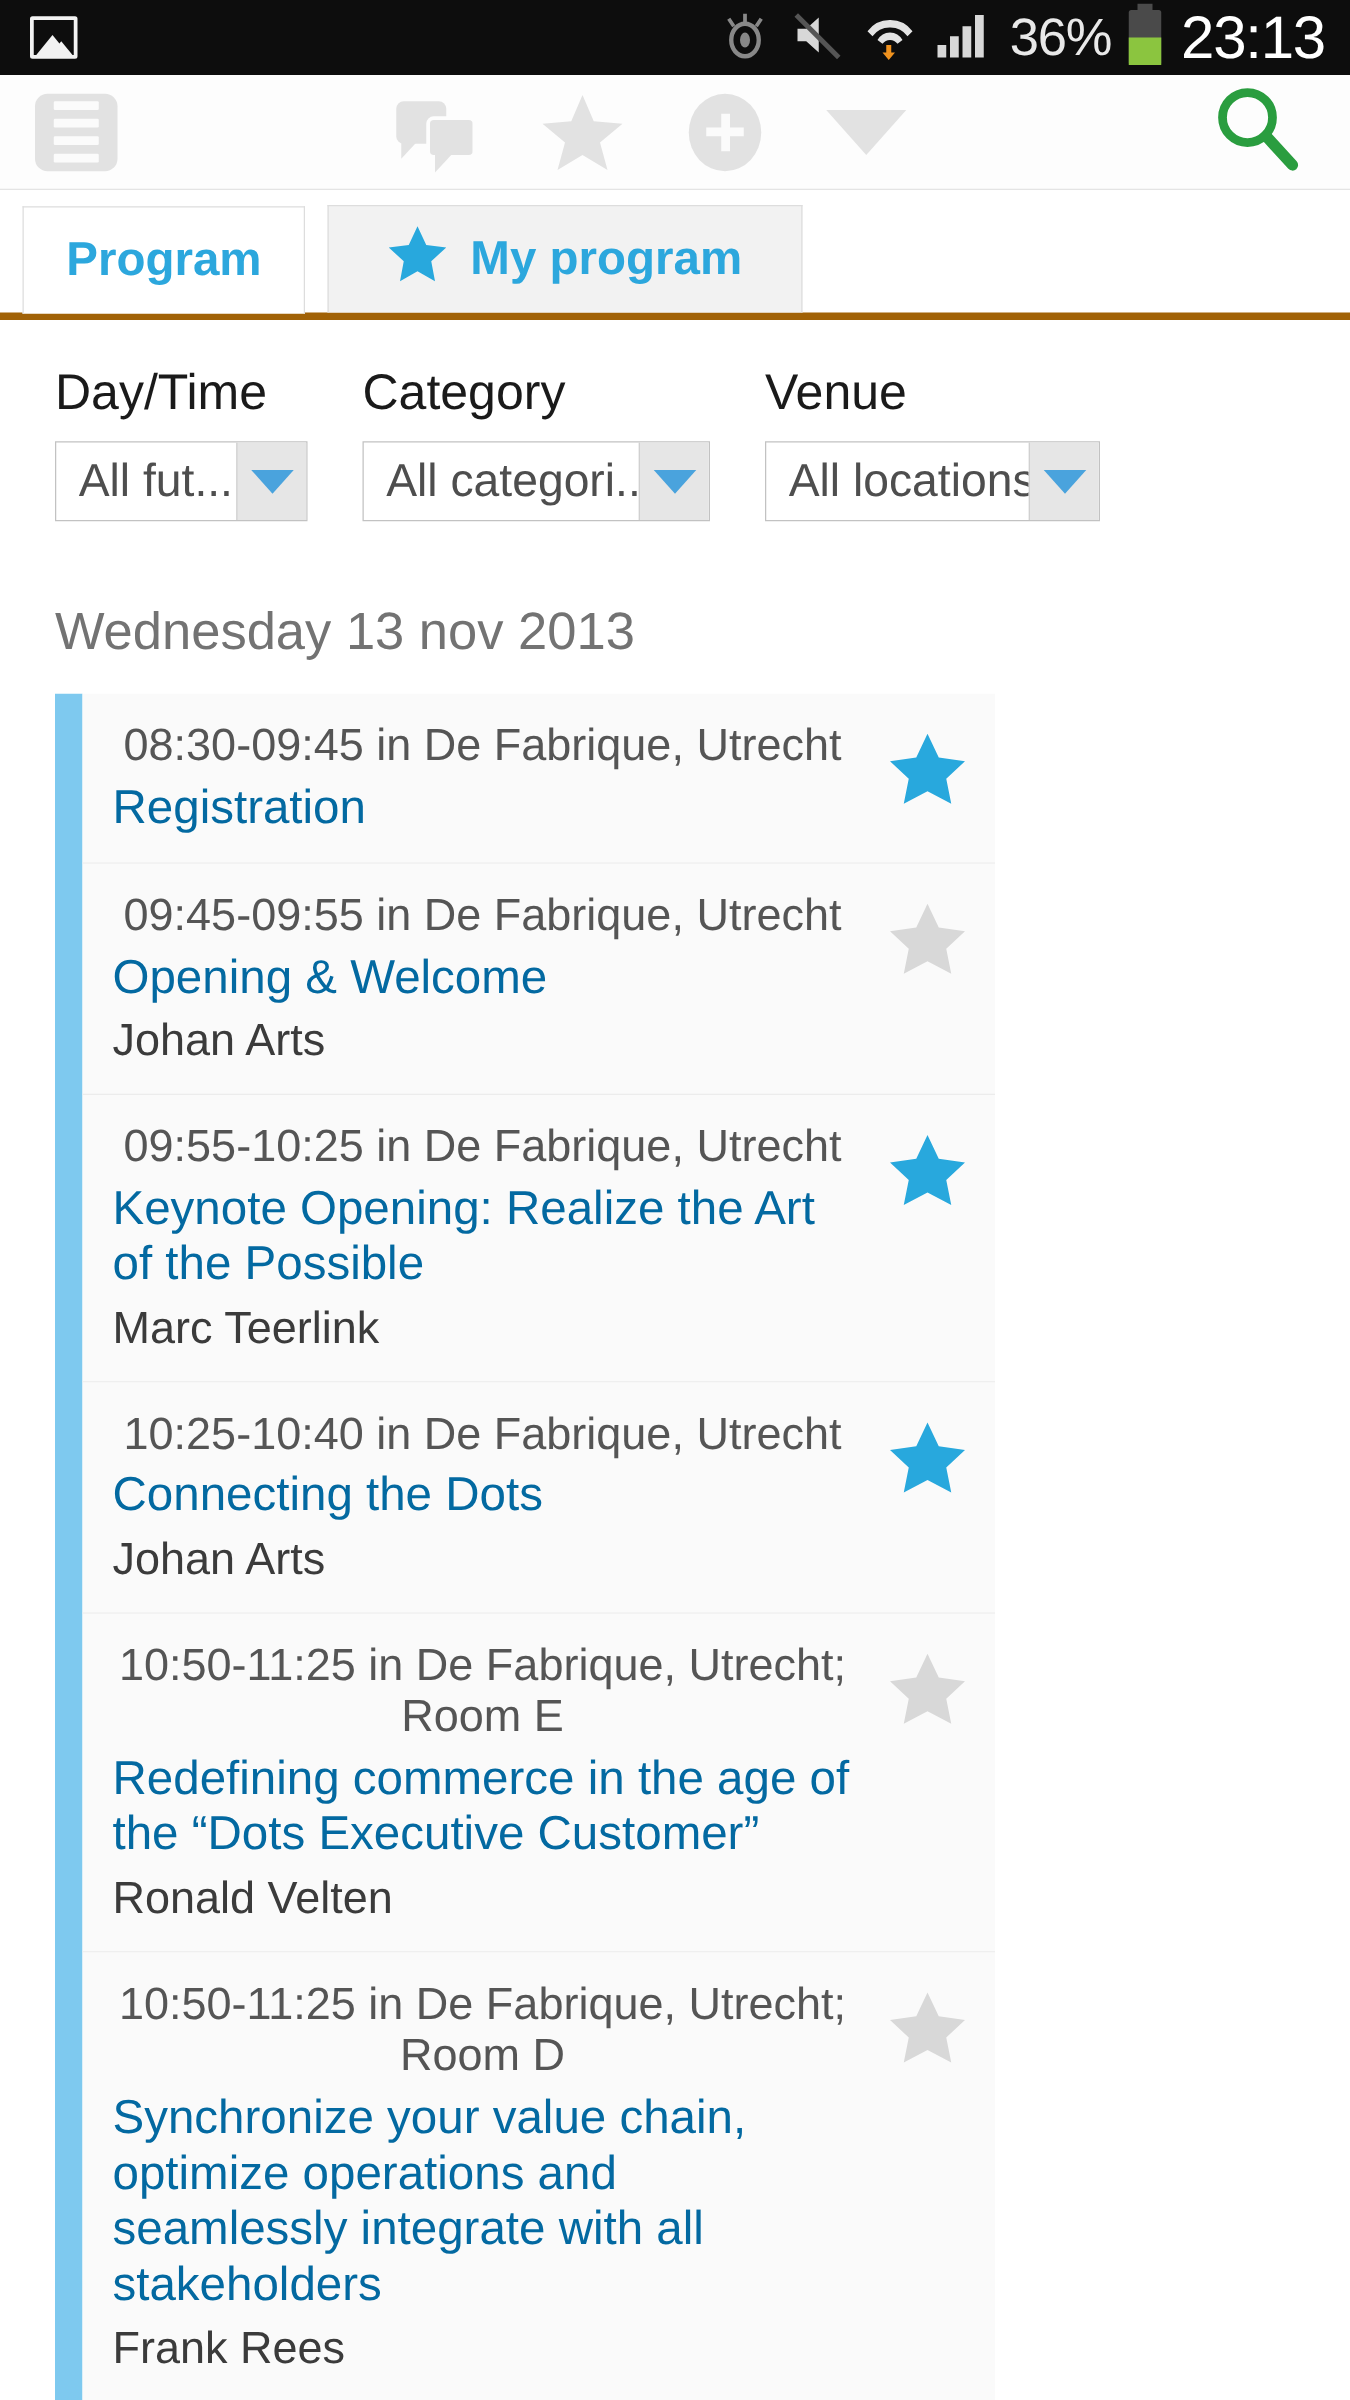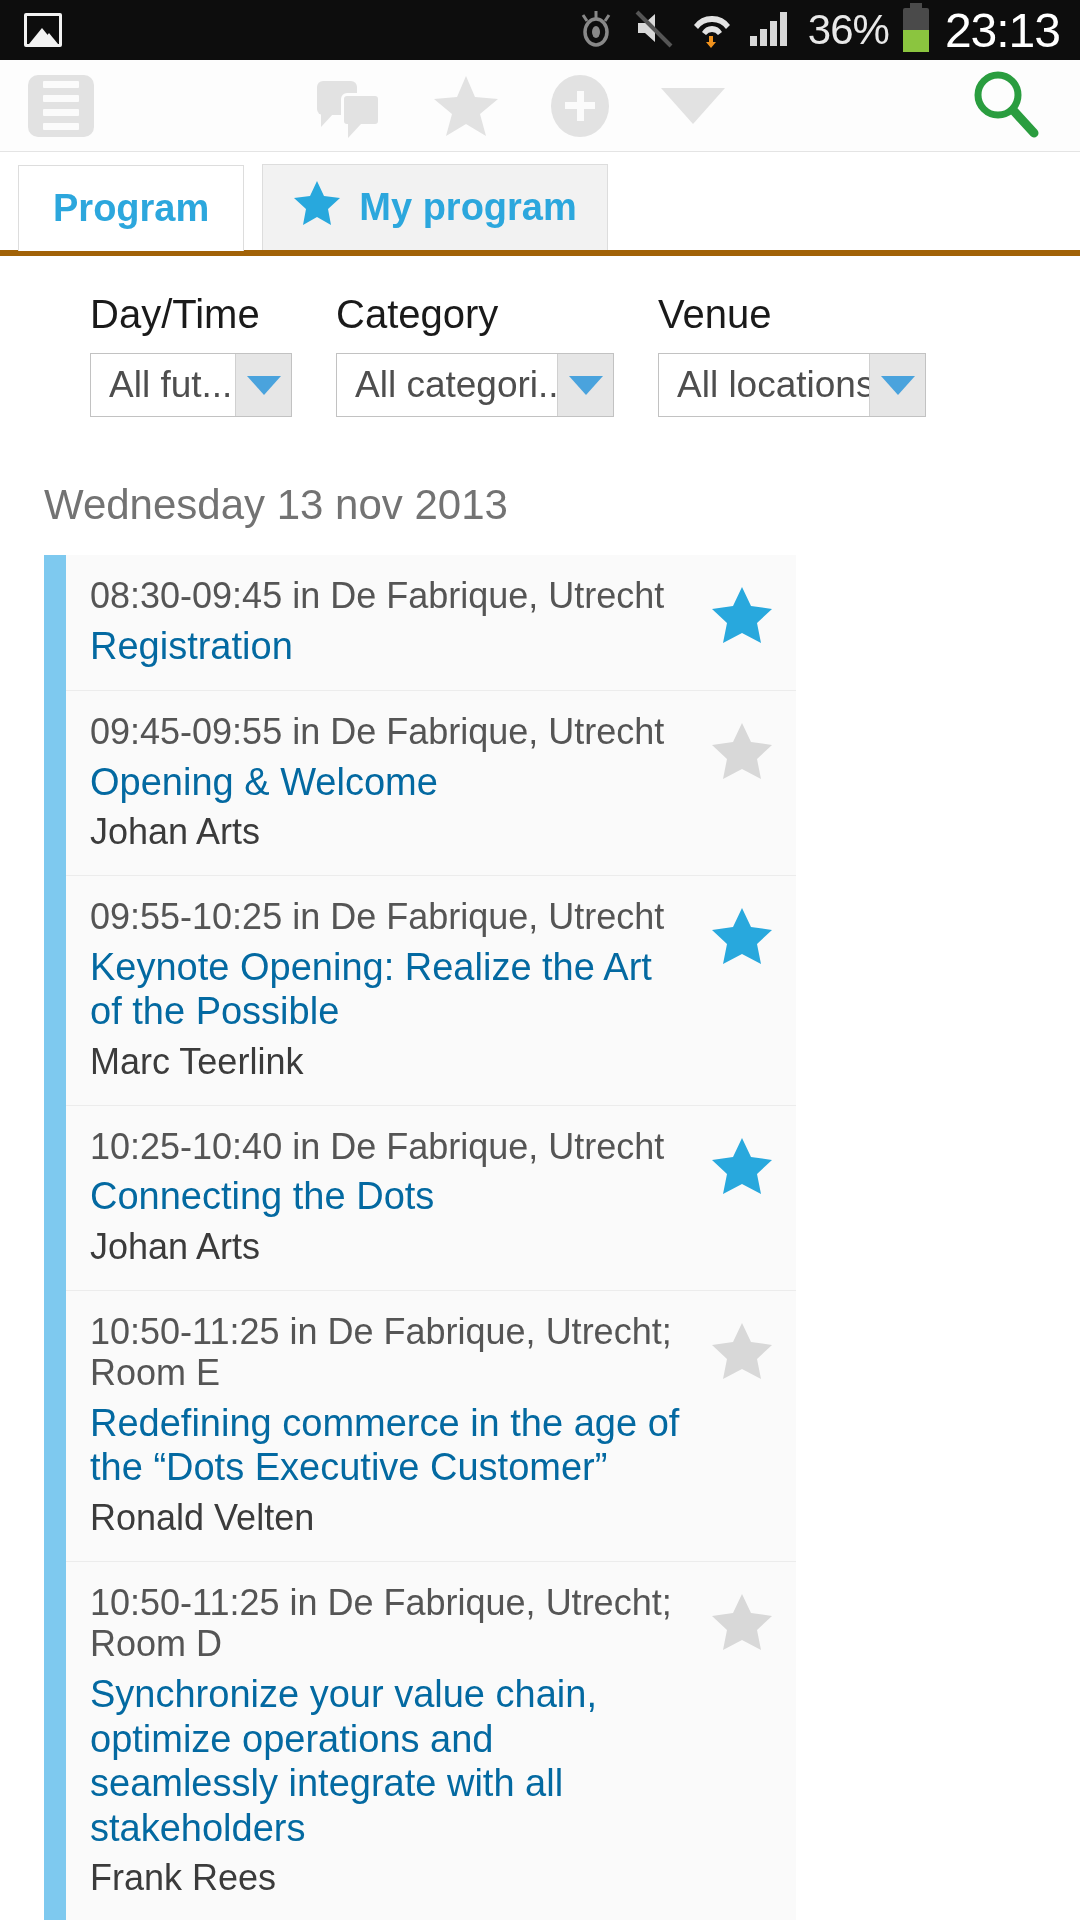--- a/index.html
+++ b/index.html
@@ -64,31 +64,31 @@
   .icon-plus:after{ content:""; position:absolute; width:7px; height:30px; background:#fbfbfb;}
   .icon-funnel{ width:0; height:0; border-left:32px solid transparent;
     border-right:32px solid transparent; border-top:36px solid #e2e2e2; position:relative;}
   .icon-funnel:after{ content:""; position:absolute; left:-5px; top:35px; width:10px;
     height:34px; background:#e2e2e2;}
   .tb-search{ margin-right:38px; }
 
   
   .tabbar{ height:104px; background:#ffffff; display:flex; align-items:flex-end;
     padding-left:18px; border-bottom:6px solid #a16207; position:relative;}
-  .tab{ height:86px; display:flex; align-items:center; gap:18px; padding:0 30px;
+  .tab{ height:86px; display:flex; align-items:center; gap:18px; padding:0 47px;
     font-size:38px; font-weight:bold; color:#2ca7dd; border:1px solid #dddddd;
     border-bottom:none; position:relative; }
   .tab.active{ background:#ffffff; z-index:3; margin-bottom:-1px; padding:0 34px;
     border-color:#dddddd;}
   .tab.inactive{ background:#f2f2f2; margin-left:18px; }
 
   
   .filters{ padding:36px 0 0 44px; display:flex; gap:0; }
   .filter{ display:flex; flex-direction:column; }
-  .filter.f1{ width:202px;margin-left:46px; }
+  .filter.f1{ width:202px; }
   .filter.f2{ width:278px; margin-left:44px; }
   .filter.f3{ width:268px; margin-left:44px; }
   .filter-label{ font-size:40px; color:#1a1a1a; margin-bottom:16px; font-weight:400; }
   .select{ height:64px; border:1px solid #c2c2c2; background:#ffffff; display:flex;
     align-items:stretch; }
   .select-val{ flex:1; display:flex; align-items:center; padding-left:18px;
     font-size:37px; color:#4e4e4e; white-space:nowrap; overflow:hidden; }
   .select-arrow{ width:56px; background:#e6e6e6; border-left:1px solid #d0d0d0;
     display:flex; align-items:center; justify-content:center; }
   .select-arrow i{ width:0;height:0; border-left:17px solid transparent;
@@ -97,21 +97,21 @@
   
   .date-head{ font-size:42px; color:#737373; padding:64px 0 26px 44px; }
 
   
   .list-wrap{ margin-left:44px; width:752px; display:flex; }
   .rail{ width:22px; background:#7ec9ef; flex:none; }
   .list{ flex:1; }
   .row{ display:flex; background:#fafafa; border-bottom:1px solid #ececec;
     padding:20px 0 22px 0; }
   .row-main{ flex:1; padding-left:24px; padding-right:6px; }
-  .row-meta{ font-size:36px; color:#555555; line-height:1.16; }
+  .row-meta{ font-size:36px; color:#555555; line-height:1.16;text-align:center; }
   .row-title{ font-size:38px; color:#0369a1; line-height:1.17; margin-top:7px; }
   .row-speaker{ font-size:36px; color:#3b3b3b; line-height:1.16; margin-top:7px; }
   .row-star{ width:108px; flex:none; display:flex; align-items:flex-start;
     justify-content:center; padding-top:10px; }
 </style>
 </head>
 <body>
 
 <div class="statusbar">
   <div class="sb-left">

